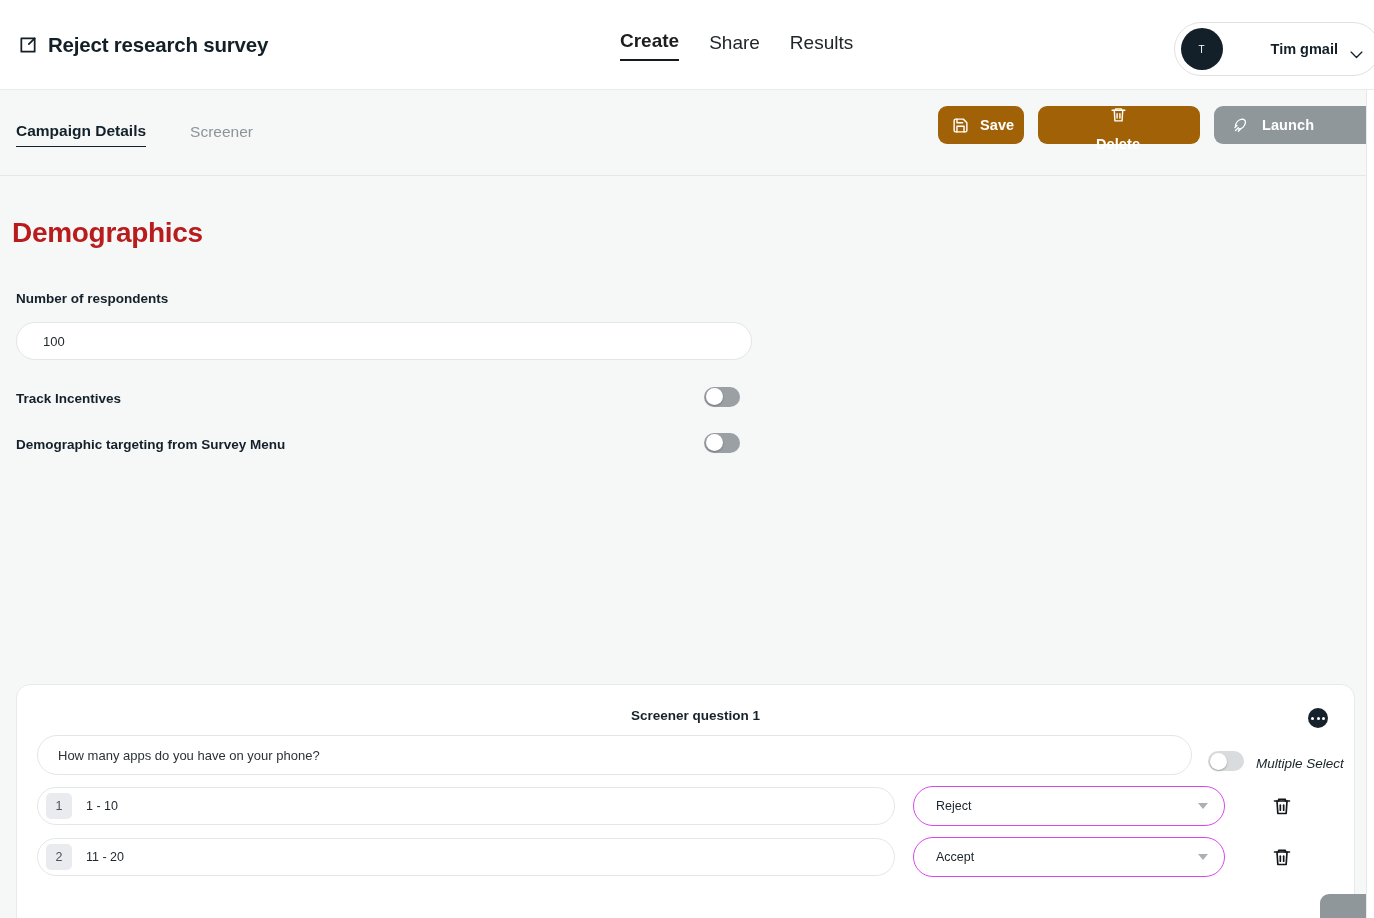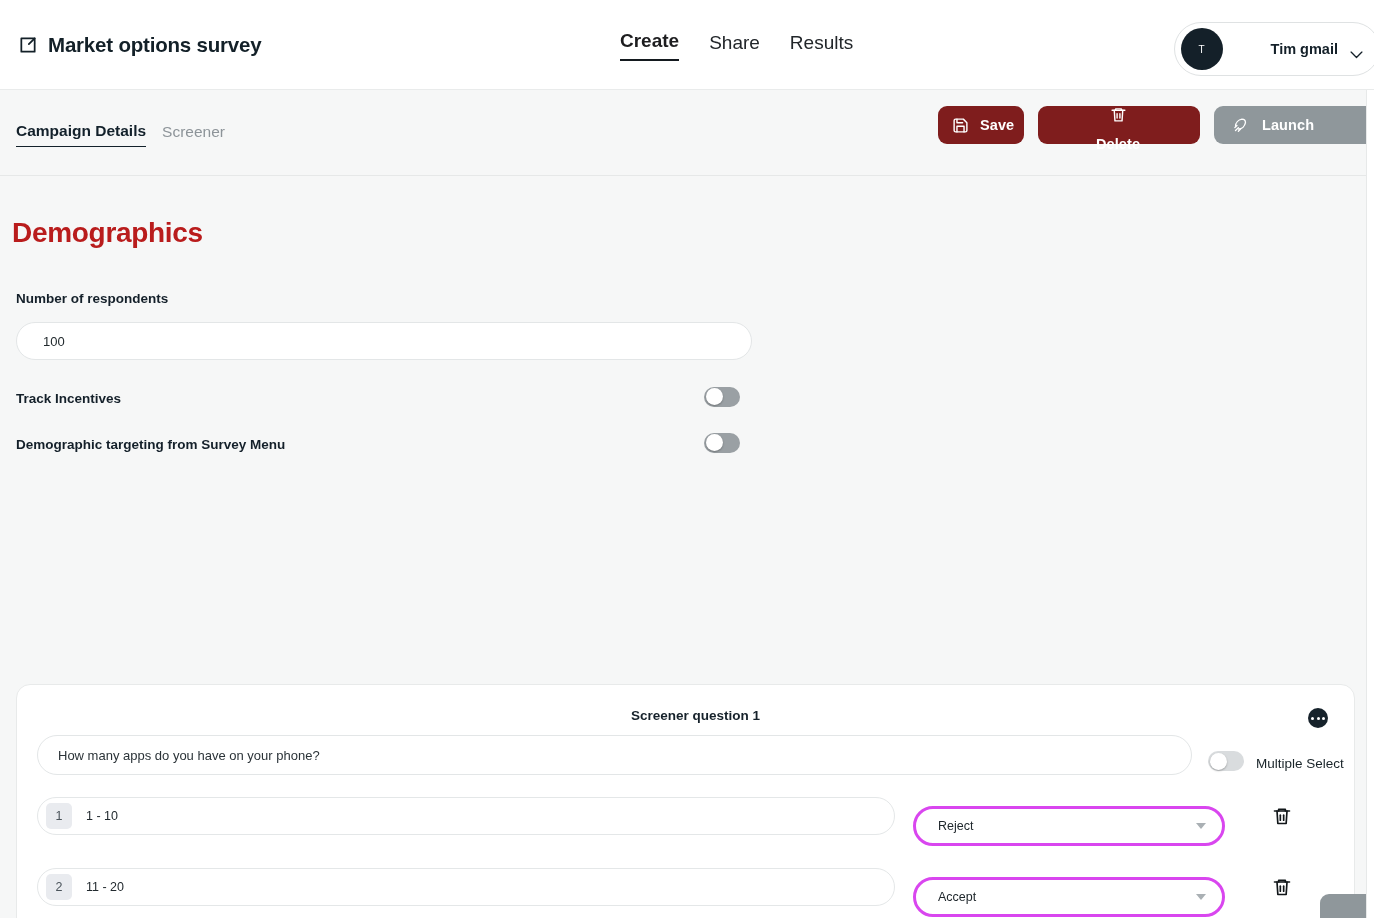--- a/index.html
+++ b/index.html
@@ -42,32 +42,32 @@
     font-weight:500;
   }
   .username { font-size:14.5px; font-weight:700; color:#142029;margin-left:36px; }
   .chev { width:13px; height:8px; color:#142029; }
 
   
   .subbar {
     height:86px; background:#f6f7f7; border-bottom:1px solid #e6e8e8;
     position:relative; display:flex; align-items:center;
   }
-  .subtabs { display:flex; align-items:flex-end; gap:16px; padding-left:16px; margin-top:4px; }
+  .subtabs { display:flex; align-items:flex-end; gap:44px; padding-left:16px; margin-top:4px; }
   .subtab { font-size:15.5px; padding-bottom:6px; cursor:pointer; }
   .subtab.active { font-weight:700; color:#13212b; border-bottom:1.6px solid #13212b; }
   .subtab:not(.active){ color:#8d9499; font-weight:400; }
 
   .actions { position:absolute; right:-8px; top:106px; display:flex; gap:14px; }
   .btn {
     height:38px; border-radius:9px; display:flex; align-items:center; gap:13px;
     padding:0 22px; font-size:14.5px; font-weight:700; color:#ffffff;
     border:none; cursor:pointer; letter-spacing:0.1px;
   }
-  .btn-dark { background:#7f1d1d; }
+  .btn-dark { background:#a16207; }
   .btn-save { width:86px; padding:0 14px; gap:11px;}
   .btn-delete { width:162px; padding-left:20px;flex-direction:column; }
   .btn-launch { background:#8f979b; width:168px; padding-left:18px; cursor:default; }
   .btn .ic { width:17px; height:17px; flex:none; }
 
   
   .body { position:relative; background:#f6f7f7; height:742px; }
   .h1 { font-size:28px; font-weight:700; color:#b91c1c; padding:41px 0 0 12px; letter-spacing:-0.3px; }
 
   .field-label { font-size:13.5px; font-weight:700; color:#14202a; padding-left:16px; margin-top:42px; }
@@ -103,39 +103,39 @@
     cursor:pointer;
   }
   .dots i { width:3px; height:3px; background:#fff; border-radius:50%; display:block; }
 
   .qrow { display:flex; align-items:flex-end; padding:12px 0 0 20px; }
   .q-input {
     width:1155px; height:40px; background:#fff; border:1px solid #e3e6e7;
     border-radius:20px; padding:0 20px; font-size:13px; color:#2b3338;
     font-family:inherit; outline:none;
   }
-  .ms-wrap { display:flex; align-items:center; gap:12px; margin-left:16px; }
+  .ms-wrap { display:flex; align-items:center; gap:12px; margin-left:16px;font-style:italic; }
   .ms-label { font-size:13.5px; color:#192429; }
 
   .opts-label { font-size:13.5px; font-weight:700; color:#16222b; padding:20px 0 0 20px; }
 
   .opt-row { display:flex; align-items:center; padding-left:20px; margin-top:11px; }
   .opt-field {
     width:858px; height:38px; background:#fff; border:1px solid #e4e7e8;
     border-radius:19px; display:flex; align-items:center; padding-left:8px; gap:14px;
   }
   .opt-num {
     width:26px; height:26px; border-radius:5px; background:#e9ebef; color:#4a535a;
     font-size:12.5px; display:flex; align-items:center; justify-content:center;
   }
   .opt-text { font-size:12.5px; color:#222a2f; }
   .opt-select {
-    width:312px; height:40px; background:#fff; border:3px solid #d946ef;
+    width:312px; height:40px; background:#fff; border:1px solid #d946ef;
     border-radius:20px; margin-left:18px; display:flex; align-items:center;
-    padding:0 16px 0 22px; cursor:pointer;margin-top:20px;
+    padding:0 16px 0 22px; cursor:pointer;
   }
   .opt-select .val { font-size:12.5px; color:#20282d; flex:1; }
   .caret { width:0;height:0;border-left:5.5px solid transparent;border-right:5.5px solid transparent;border-top:6px solid #aab0b4; }
   .trash-btn { margin-left:47px; width:20px; height:20px; color:#111619; cursor:pointer; }
   .trash-btn svg { width:20px; height:20px; display:block; }
 
   
   .floating-btn {
     position:absolute; right:-10px; bottom:-10px; width:64px; height:34px;
     background:#8f979b; border-radius:9px;
@@ -150,21 +150,21 @@
 
   <div class="topbar">
     <div class="brand">
       <span class="brand-icon">
         <svg viewBox="0 0 24 24" fill="none" stroke="currentColor" stroke-width="2.1" stroke-linecap="round" stroke-linejoin="round">
           <path d="M14 4H4v16h16V10"></path>
             <path d="M13 11l7-7"></path>
             <path d="M15 4h5v5"></path>
         </svg>
       </span>
-      <span class="brand-title">Market options survey</span>
+      <span class="brand-title">Reject research survey</span>
     </div>
 
     <div class="navtabs">
       <div class="navtab active">Create</div>
       <div class="navtab">Share</div>
       <div class="navtab">Results</div>
     </div>
 
     <div class="userchip">
       <span class="avatar">T</span>

